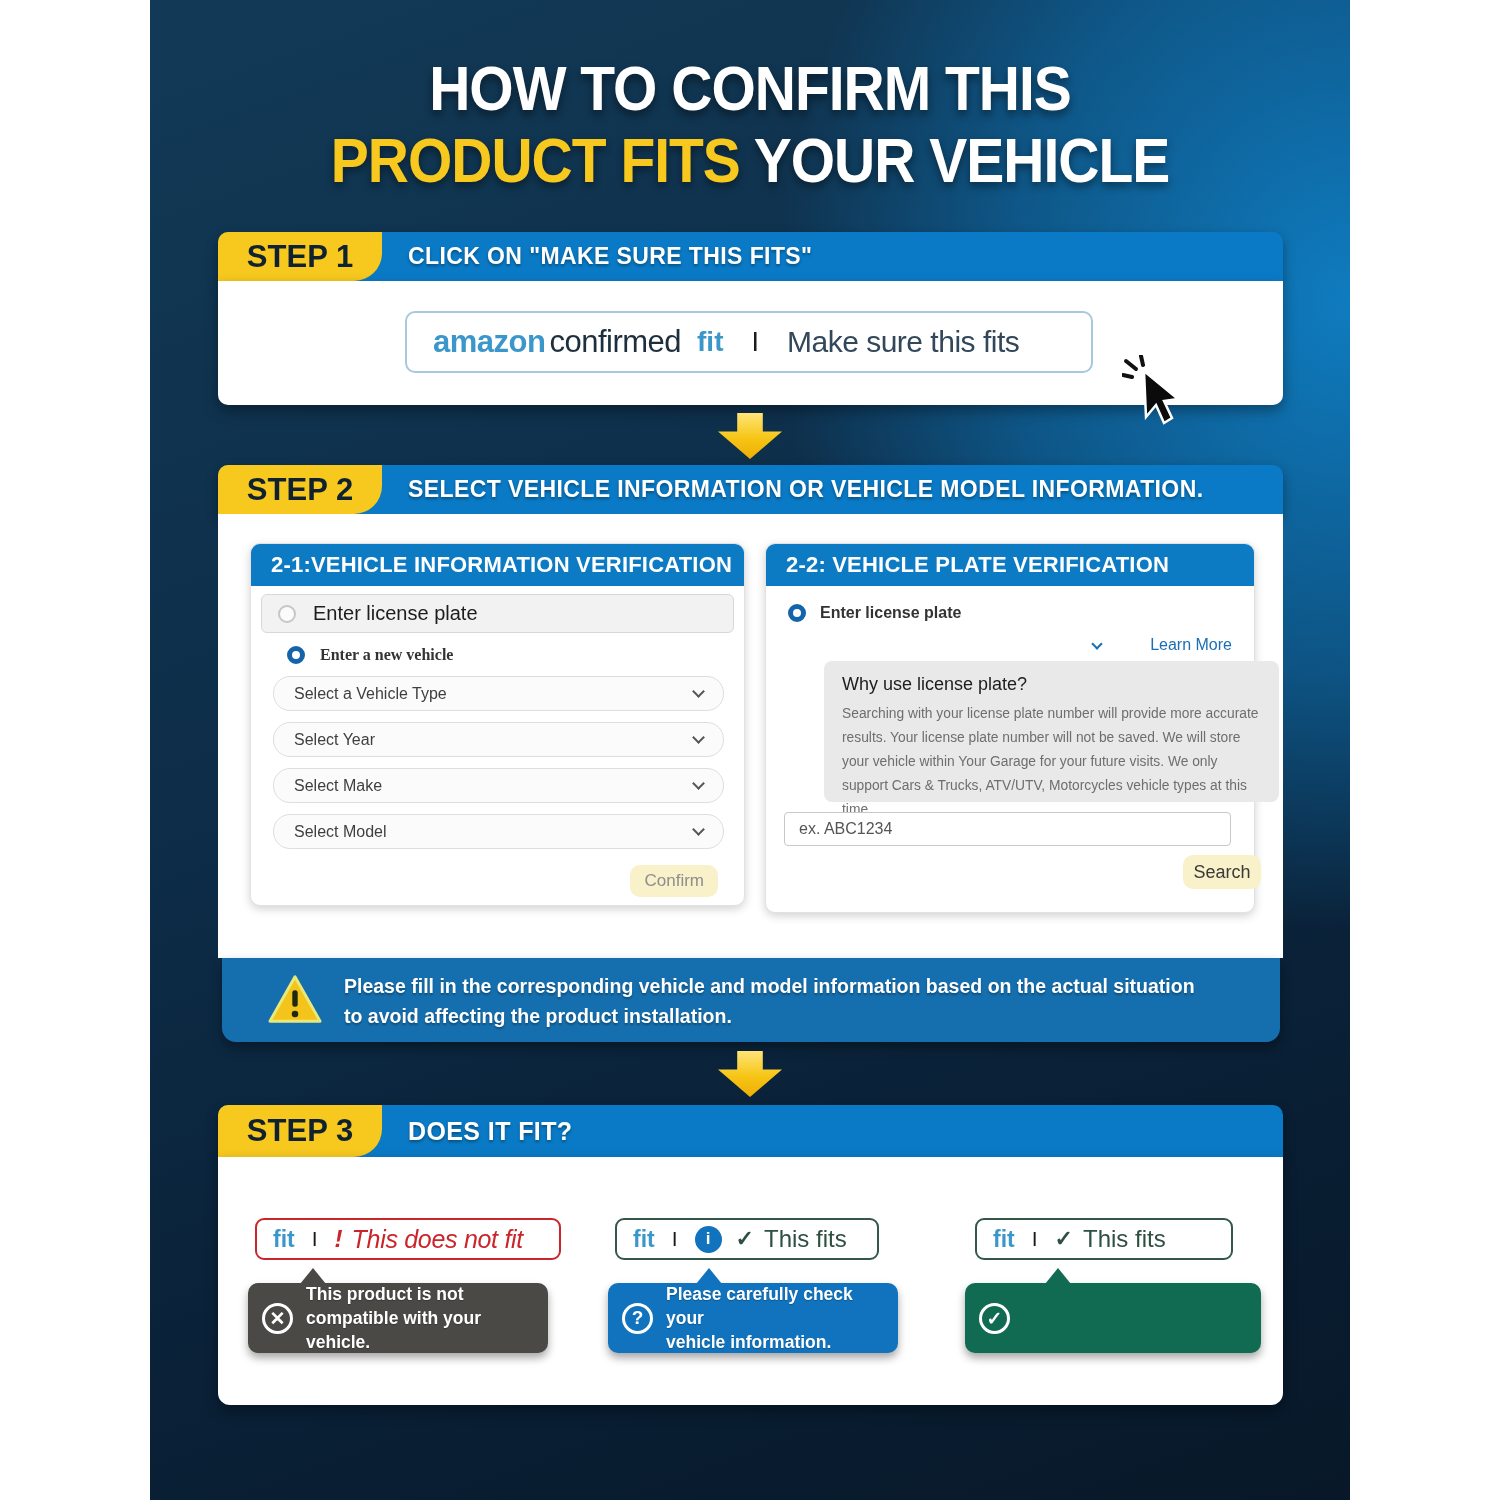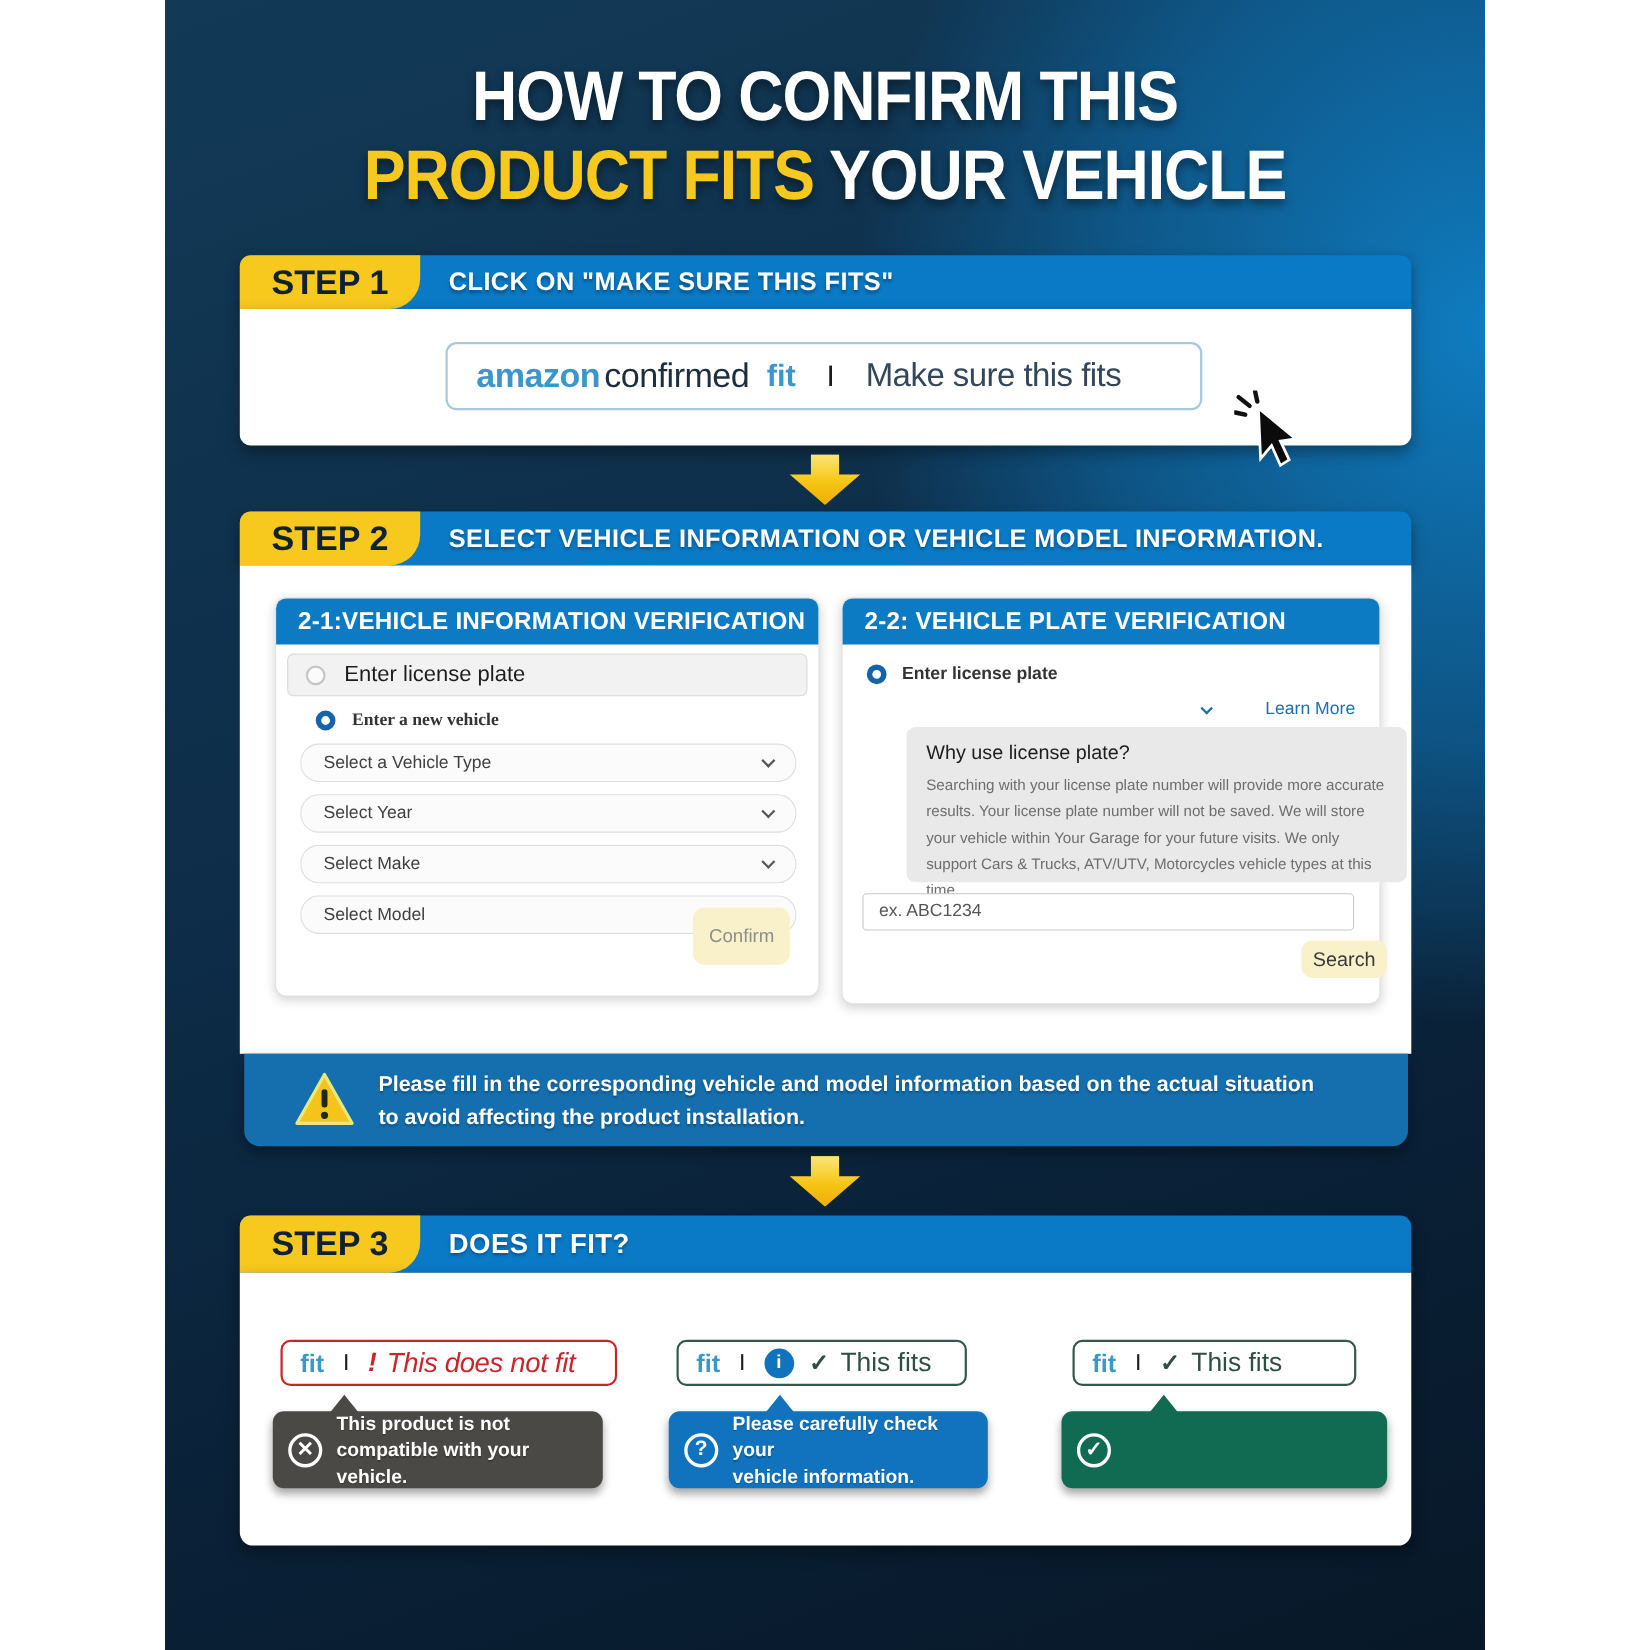--- a/index.html
+++ b/index.html
@@ -59,21 +59,21 @@
   .radio-off{width:18px;height:18px;border-radius:50%;border:2px solid #C6C6C6;background:#FBFBFB;flex:none;}
   .radio-on{width:18px;height:18px;border-radius:50%;border:5px solid var(--radioBlue);background:#fff;flex:none;}
   .new-row{position:absolute;left:36px;top:102px;display:flex;align-items:center;font-family:Liberation Serif, serif;}
   .new-row .lbl{font-size:16px;font-weight:bold;color:#333;margin-left:15px;}
   .select{position:absolute;left:22px;width:451px;height:35px;background:#FBFBFB;border:1px solid #DEDEDE;
     border-radius:17px;display:flex;align-items:center;padding:0 20px;font-size:16px;color:#3F3F3F;}
   .sel-0{top:132px}.sel-1{top:178px}.sel-2{top:224px}.sel-3{top:270px}
   .chev{width:9px;height:9px;border-right:2px solid #555;border-bottom:2px solid #555;
     transform:rotate(45deg);margin-left:auto;margin-top:-4px;flex:none;}
   .btn-cream{background:#F8F1C9;border:none;border-radius:10px;font-family:inherit;}
-  .confirm-btn{position:absolute;right:26px;bottom:28px;padding:16px 14px;font-size:17px;color:#8E8E8E;}
+  .confirm-btn{position:absolute;right:26px;bottom:8px;padding:6px 14px;font-size:17px;color:#8E8E8E;}
   
   .plate-row{position:absolute;left:22px;top:60px;display:flex;align-items:center;}
   .plate-row .lbl{font-size:16px;font-weight:bold;color:#333;margin-left:14px;}
   .learn-more{position:absolute;right:22px;top:92px;display:flex;align-items:center;color:var(--learnBlue);font-size:16px;gap:42px;}
   .learn-more .chev{border-color:var(--learnBlue);margin:0 7px 0 0;width:8px;height:8px;margin-top:-3px;}
   .info-box{position:absolute;left:18px;top:117px;width:455px;height:141px;background:#E9E9E9;border-radius:8px;padding:13px 18px;margin-left:40px;}
   .info-title{font-size:18px;color:#1d1d1d;margin-bottom:7px;}
   .info-body{font-size:13.8px;color:#6E6E6E;line-height:24px;}
   .plate-input{position:absolute;left:18px;top:268px;width:447px;height:34px;border:1px solid #C8C8C8;border-radius:4px;
     padding-left:14px;font-size:16px;color:#444;font-family:inherit;background:#fff;}

